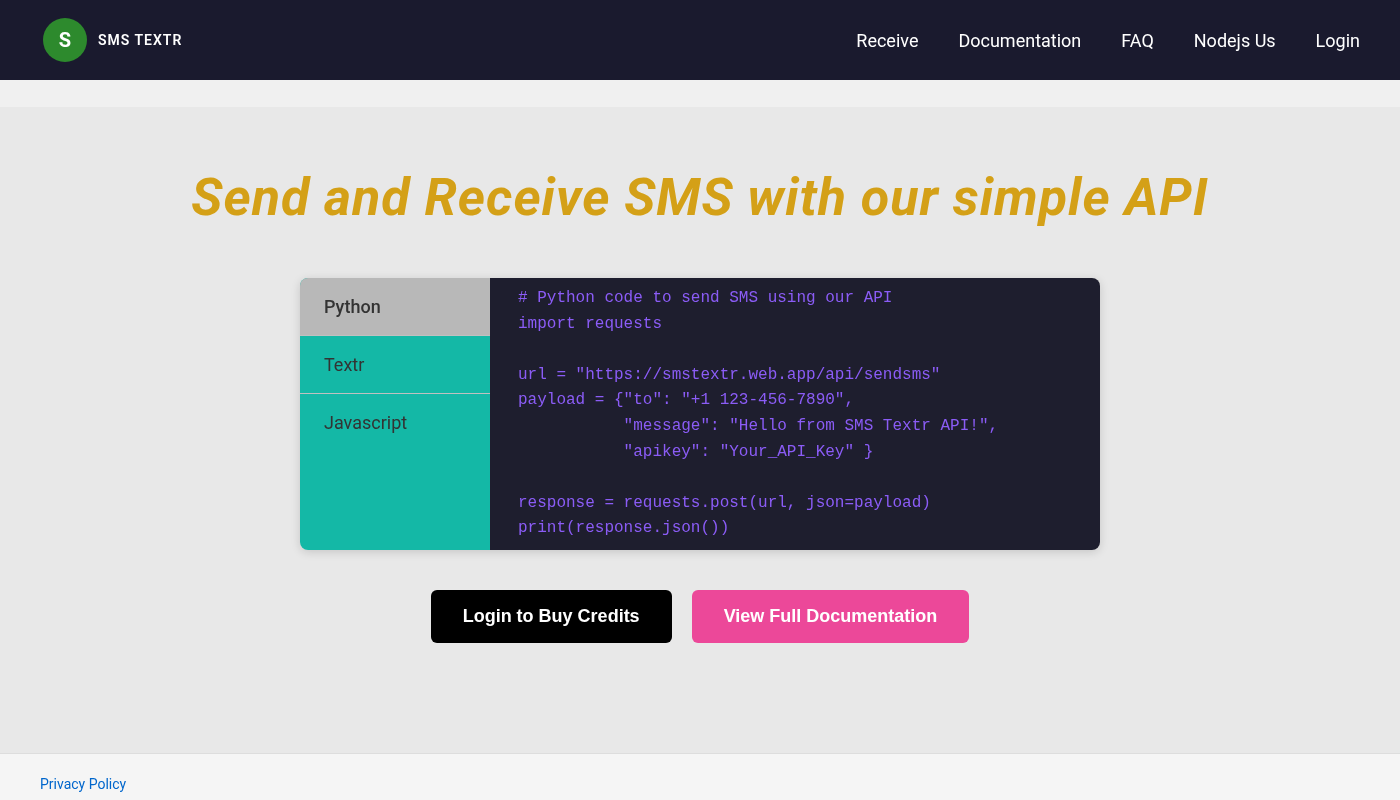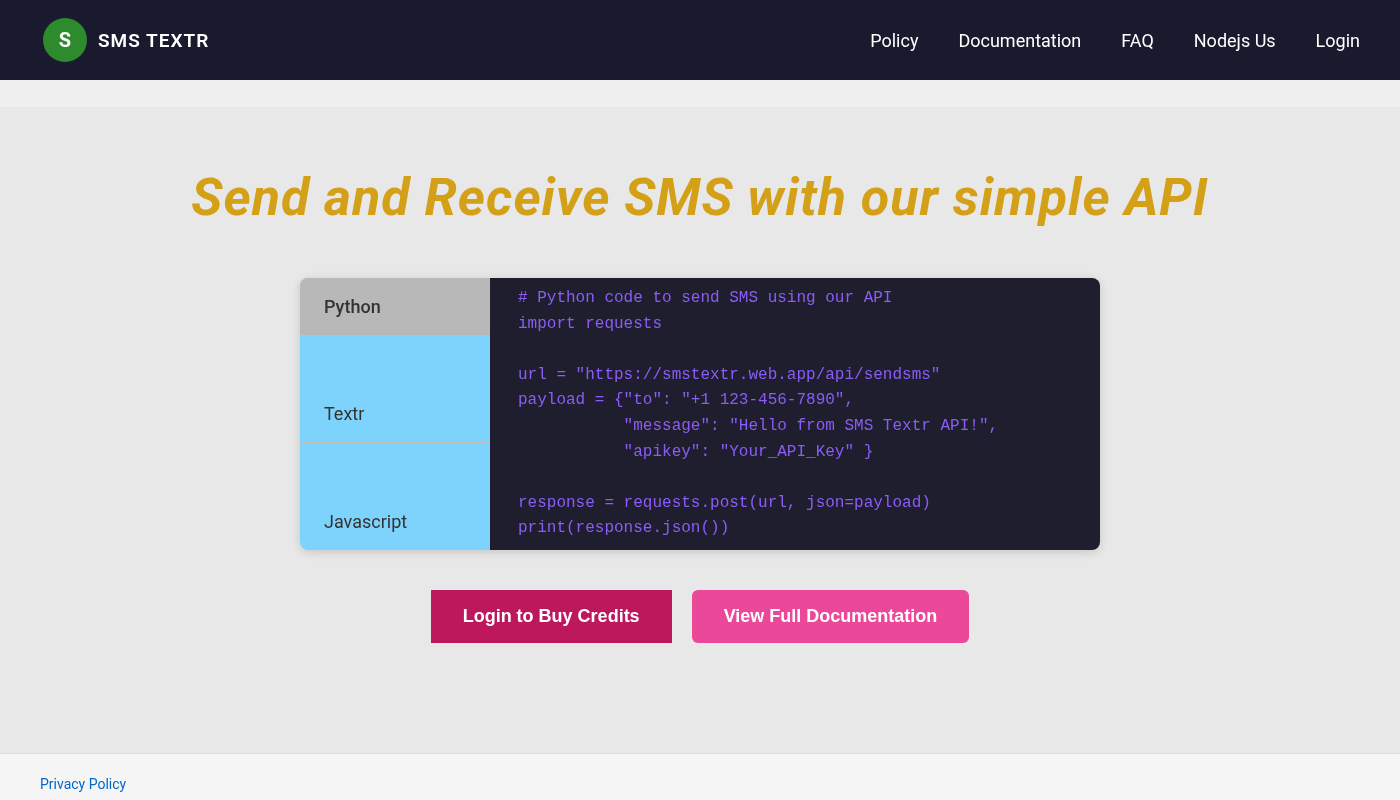--- a/index.html
+++ b/index.html
@@ -72,26 +72,25 @@
       display: flex;
       width: 800px;
       max-width: 100%;
       margin-bottom: 40px;
       border-radius: 8px;
       overflow: hidden;
       box-shadow: 0 2px 10px rgba(0,0,0,0.15);
     }
 
     .lang-tabs {
-      background: #7dd3fc;
+      background: #14b8a6;
       width: 190px;
       flex-shrink: 0;
       display: flex;
       flex-direction: column;
-      justify-content: space-between;
     }
 
     .lang-tab {
       padding: 18px 24px;
       font-size: 18px;
       color: #333;
       cursor: pointer;
       border-bottom: 1px solid #c0c0c0;
     }
 
@@ -116,27 +115,27 @@
       overflow-x: auto;
     }
 
     .buttons-row {
       display: flex;
       gap: 20px;
       margin-bottom: 30px;
     }
 
     .btn-login {
-      background: #be185d;
+      background: #000000;
       color: #ffffff;
       border: none;
       padding: 16px 32px;
       font-size: 18px;
       font-weight: 600;
-      border-radius: 0;
+      border-radius: 6px;
       cursor: pointer;
       text-decoration: none;
       display: inline-block;
     }
 
     .btn-docs {
       background: #ec4899;
       color: #ffffff;
       border: none;
       padding: 16px 32px;
@@ -175,25 +174,25 @@
   </style>
 </head>
 <body>
 
 <nav>
   <div class="logo-container">
     <svg class="logo-svg" viewBox="0 0 50 50" xmlns="http://www.w3.org/2000/svg">
       <circle cx="25" cy="25" r="22" fill="#2d8a2d"></circle>
       <text x="25" y="32" text-anchor="middle" font-size="20" fill="white" font-weight="bold">S</text>
     </svg>
-    <span style="color: #ffffff; font-size: 19px; font-weight: 600; letter-spacing: 1px;">SMS TEXTR</span>
+    <span style="color: #ffffff; font-size: 14px; font-weight: 600; letter-spacing: 1px;">SMS TEXTR</span>
   </div>
   <ul class="nav-links">
     <li>
-      <a href="#">Policy</a>
+      <a href="#">Receive</a>
     </li>
     <li>
       <a href="#">Documentation</a>
     </li>
     <li>
       <a href="#">FAQ</a>
     </li>
     <li>
       <a href="#">Nodejs Us</a>
     </li>

